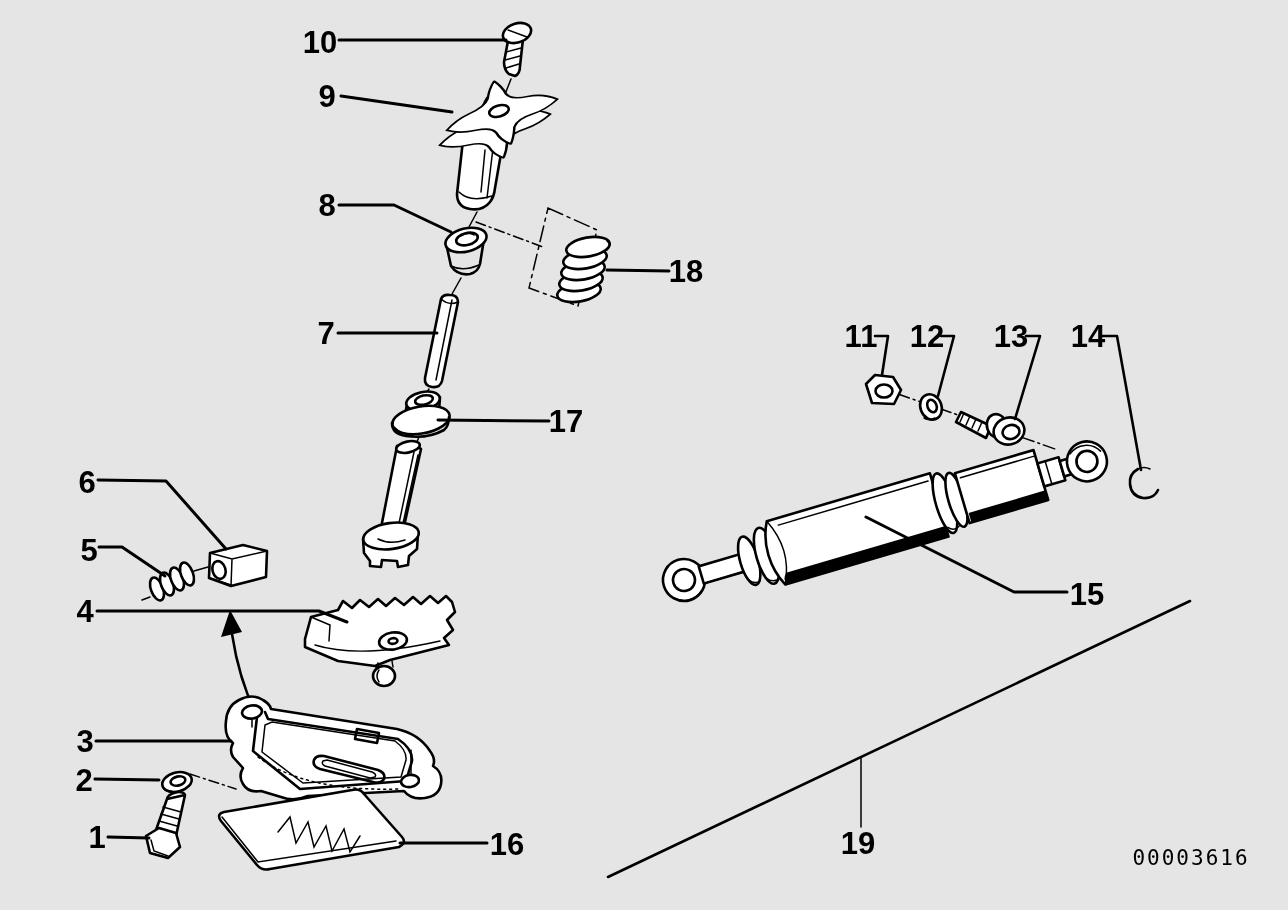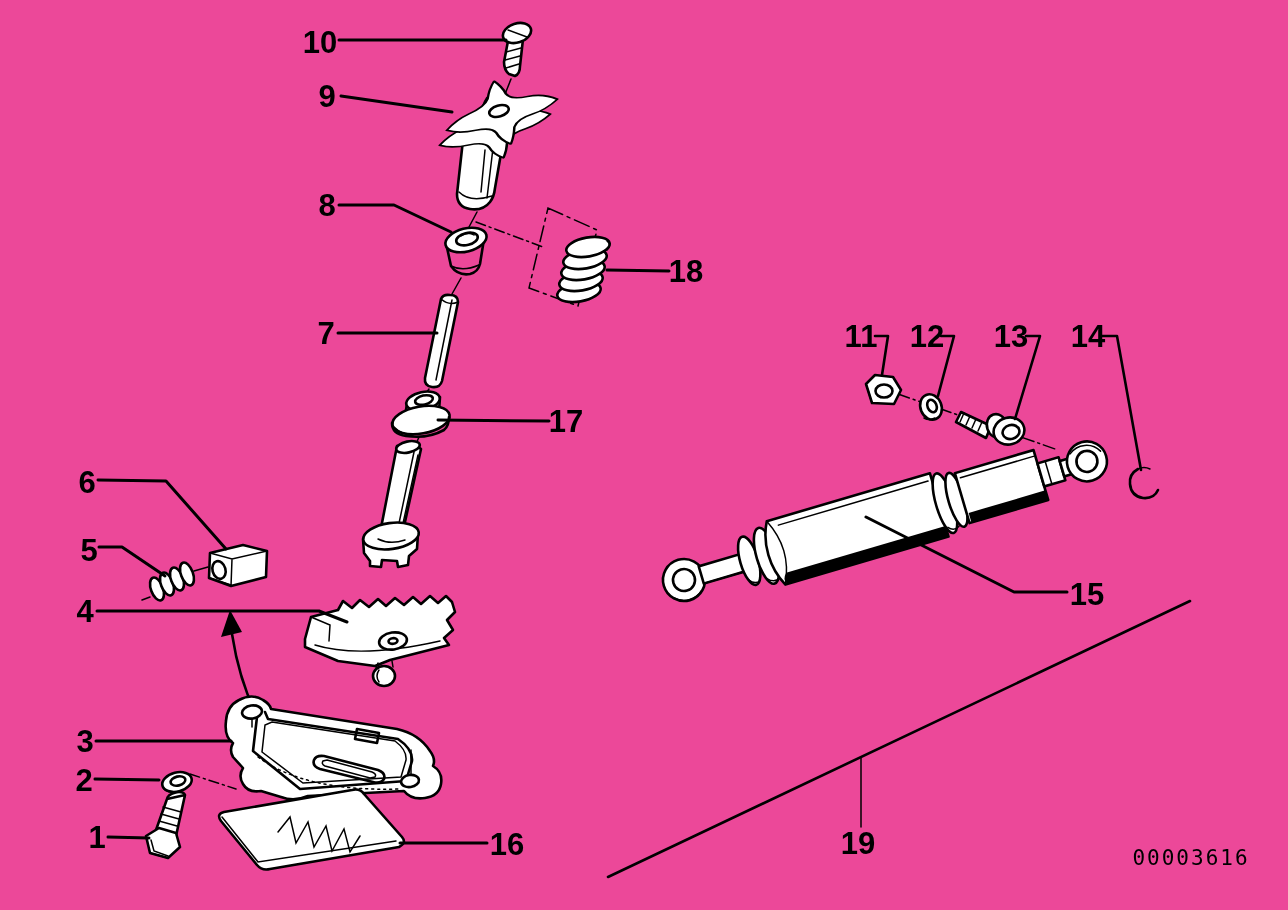--- a/index.html
+++ b/index.html
@@ -1,16 +1,16 @@
 <!DOCTYPE html>
 <html><head>
 <meta charset="utf-8">
 <style>
   html,body{margin:0;padding:0;background:#ffffff;}
-  .stage{position:relative;width:1288px;height:910px;background:#ec4899;overflow:hidden;}
+  .stage{position:relative;width:1288px;height:910px;background:#e5e5e5;overflow:hidden;}
   svg{display:block;}
   .ln{fill:none;stroke:#000;stroke-width:2.6;stroke-linecap:round;stroke-linejoin:round;}
   .fw{fill:#fff;stroke:#000;stroke-width:2.6;stroke-linejoin:round;}
   .thin{fill:none;stroke:#000;stroke-width:1.5;stroke-linecap:round;}
   .leader{fill:none;stroke:#000;stroke-width:3;stroke-linecap:round;stroke-linejoin:round;}
   .leader2{fill:none;stroke:#000;stroke-width:2.6;stroke-linecap:round;stroke-linejoin:round;}
   .blk{fill:#000;stroke:none;}
   .lbl{font-family:"Liberation Sans","DejaVu Sans",sans-serif;font-weight:700;font-size:31px;fill:#000;text-anchor:middle;}
   .idtxt{font-family:"DejaVu Sans Mono","Liberation Mono",monospace;font-weight:400;font-size:21px;fill:#000;text-anchor:middle;letter-spacing:2px;}
 </style>

